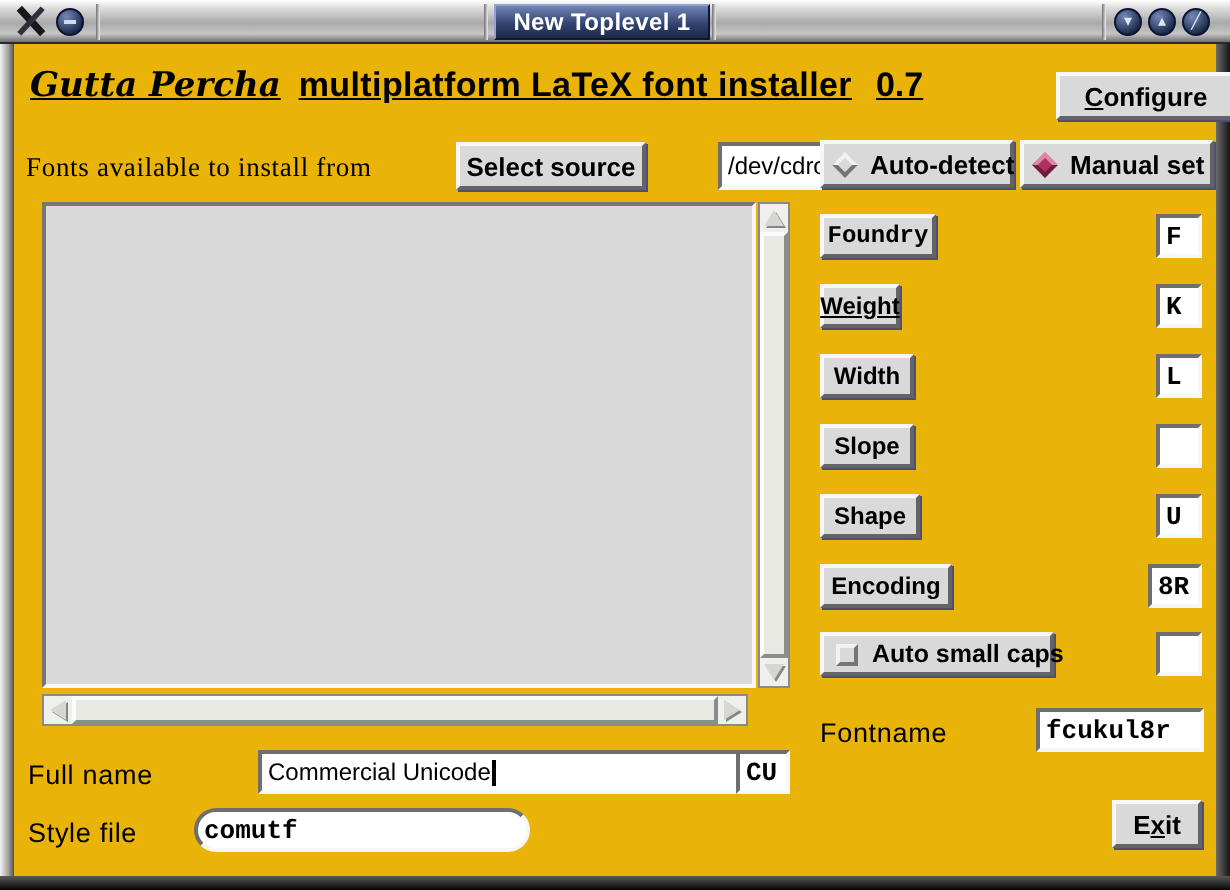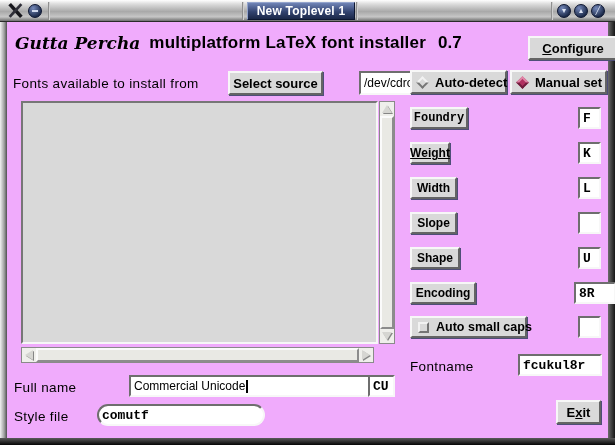--- a/index.html
+++ b/index.html
@@ -1,19 +1,19 @@
 <!DOCTYPE html>
 <html><head>
 <meta charset="utf-8">
 <style>
   * { margin:0; padding:0; box-sizing:border-box; }
   html,body { background:#444; }
   .win {
     position:relative; width:615px; height:445px; overflow:hidden;
-    background:#f0abfc; box-shadow: inset 0 0 0 1px #000;
+    background:#eab308; box-shadow: inset 0 0 0 1px #000;
     font-family:"Liberation Sans", sans-serif;
   }
   
   .titlebar {
     position:absolute; left:0; top:0; width:615px; height:22px;
     background:linear-gradient(180deg,#ffffff 0%,#dedede 18%,#a9a9a9 55%,#c6c6c6 80%,#6f6f6f 100%);
     border-bottom:1px solid #2a2a2a;
   }
   .edge-left  { position:absolute; left:0;  top:22px; width:7px;  height:416px;
     background:linear-gradient(90deg,#f2f2f2,#a0a0a0 60%,#4f4f4f); }
@@ -64,21 +64,21 @@
     background:#d9d9d9; border:2px solid; border-color:#f7f7f7 #646464 #646464 #f7f7f7;
     box-shadow:1px 1px 0 #4e4e78;
     font-weight:bold; font-size:13px; padding:0 6px; gap:8px; white-space:nowrap;
   }
   .diamond { width:9px; height:9px; transform:rotate(45deg); flex:0 0 9px;
     background:#d9d9d9; border:2px solid; border-color:#f2f2f2 #757575 #757575 #f2f2f2; }
   .diamond.sel { background:#b03060; border-color:#e087a8 #6e1d3c #6e1d3c #e087a8; }
   .check-ind { width:11px; height:11px; flex:0 0 11px;
     background:#d9d9d9; border:2px solid; border-color:#f2f2f2 #757575 #757575 #f2f2f2; }
   
-  .hdr { position:absolute; left:15px; top:33px; display:flex; align-items:center; gap:9px; }
+  .hdr { position:absolute; left:15px; top:33px; display:flex; align-items:center; gap:9px;text-decoration:underline; }
   .brand { font-family:"DejaVu Serif", serif; font-style:italic; font-weight:600; font-size:17px; }
   .hdr-title { font-weight:bold; font-size:17px; letter-spacing:.2px; }
   .hdr-ver { font-weight:bold; font-size:17px; margin-left:3px; }
   
   .listbox { position:absolute; left:21px; top:101px; width:357px; height:243px;
     background:#d9d9d9; border:2px solid; border-color:#777 #f7f7f7 #f7f7f7 #777; }
   .vsb { position:absolute; left:379px; top:101px; width:16px; height:243px;
     display:flex; flex-direction:column; background:#f2f2ee; border:1px solid #8a8a8a; }
   .hsb { position:absolute; left:21px; top:347px; width:353px; height:16px;
     display:flex; flex-direction:row; background:#f2f2ee; border:1px solid #8a8a8a; }
@@ -127,21 +127,21 @@
 
   <div class="hdr">
     <span class="brand">Gutta Percha</span>
     <span class="hdr-title">multiplatform LaTeX font installer</span>
     <span class="hdr-ver">0.7</span>
   </div>
   <div class="btn" style="left:528px; top:36px; width:90px; height:24px;">
     <span><u>C</u><span>onfigure</span></span>
   </div>
 
-  <div class="lbl" style="left:13px; top:76px;">Fonts available to install from</div>
+  <div class="lbl" style="left:13px; top:76px;font-family:Liberation Serif, serif;">Fonts available to install from</div>
   <div class="btn" style="left:228px; top:71px; width:95px; height:24px;">Select source</div>
   <div class="entry sans" style="left:327px; top:71px; width:80px; height:24px;">
     <span>/dev/cdrom</span>
   </div>
   <div class="radio-frame" style="left:410px; top:70px; width:97px; height:24px;">
     <span class="diamond"></span>
     <span>Auto-detect</span>
   </div>
   <div class="radio-frame" style="left:510px; top:70px; width:97px; height:24px;">
     <span class="diamond sel"></span>
@@ -187,21 +187,21 @@
   <div class="entry mono" style="left:578px; top:212px; width:23px; height:22px;">
       <span></span>
     </div>
 
   <div class="btn small" style="left:410px; top:247px; width:50px; height:22px;">Shape</div>
   <div class="entry mono" style="left:578px; top:247px; width:23px; height:22px;">
       <span>U</span>
     </div>
 
   <div class="btn small" style="left:410px; top:282px; width:66px; height:22px;">Encoding</div>
-  <div class="entry mono" style="left:574px; top:282px; width:42px; height:22px;">
+  <div class="entry mono" style="left:574px; top:282px; width:27px; height:22px;">
       <span>8R</span>
     </div>
 
   <div class="check-frame" style="left:410px; top:316px; width:117px; height:22px; font-size:12.5px; gap:7px;text-align:right;">
     <span class="check-ind"></span>
     <span>Auto small caps</span>
   </div>
   <div class="entry mono" style="left:578px; top:316px; width:23px; height:22px;">
       <span></span>
     </div>

